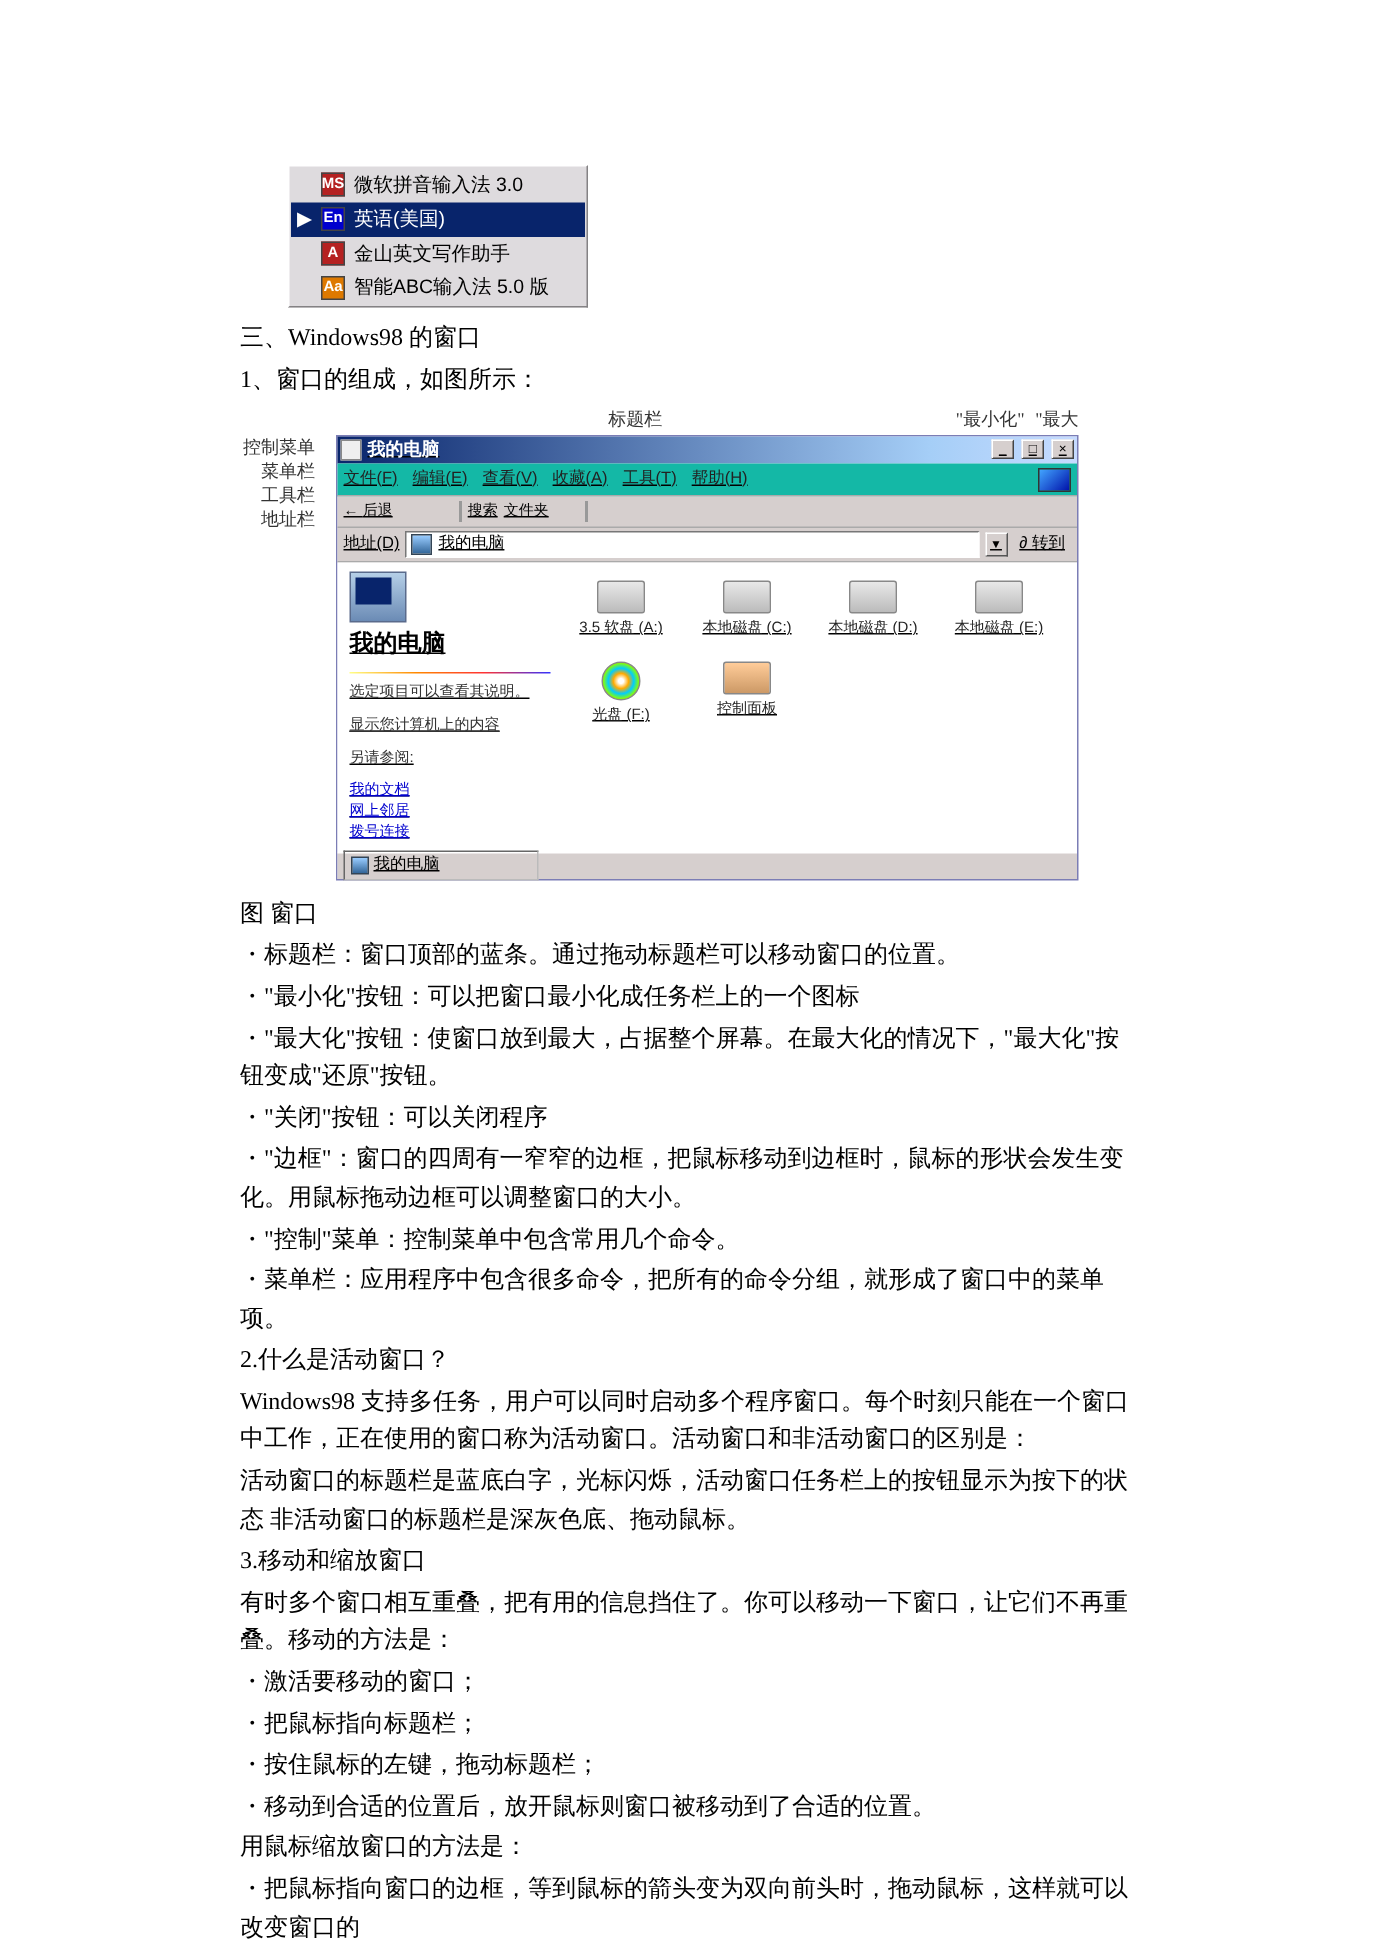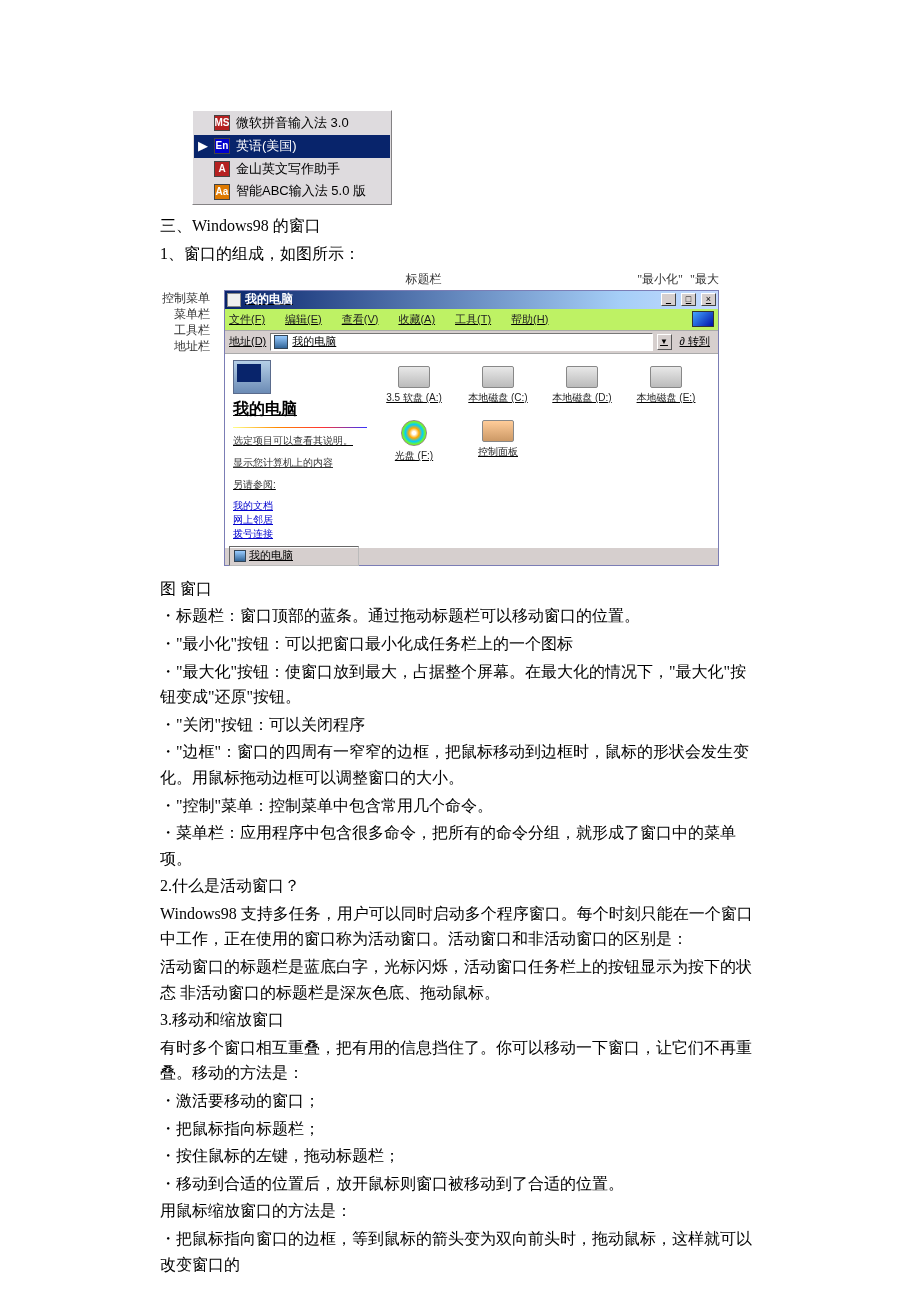--- a/index.html
+++ b/index.html
@@ -100,25 +100,25 @@
       border-bottom: 1px solid #444;
       display: inline-flex;
       align-items: center;
       justify-content: center;
       color: #000;
       font-size: 9px;
       font-family: Arial;
       margin-left: 1px;
     }
     .menubar {
-      background: #bef264;
-      display: flex;
-      align-items: flex-start;
+      background: #14b8a6;
+      display: flex;
+      align-items: flex-end;
       padding: 2px 4px;
-      gap: 20px;
+      gap: 10px;
       font-size: 11px;
       color: #222;
       border-bottom: 1px solid #aaa;
     }
     .menubar-logo {
       margin-left: auto;
       width: 22px; height: 16px;
       background: linear-gradient(135deg,#42a5ff,#0011aa);
       border: 1px solid #333;
     }
@@ -287,20 +287,36 @@
         <span class="tb-btn">×</span>
       </div>
       <div class="menubar">
         <span>文件(F)</span>
         <span>编辑(E)</span>
         <span>查看(V)</span>
         <span>收藏(A)</span>
         <span>工具(T)</span>
         <span>帮助(H)</span>
         <span class="menubar-logo"></span>
+      </div>
+      <div class="toolbar">
+        <span>← <span>后退</span></span>
+        <span class="tbtn"></span>
+        <span class="tbtn"></span>
+        <span class="tbtn sep"></span>
+        <span>搜索</span>
+        <span>文件夹</span>
+        <span class="tbtn"></span>
+        <span class="tbtn sep"></span>
+        <span class="tbtn"></span>
+        <span class="tbtn"></span>
+        <span class="tbtn"></span>
+        <span class="tbtn"></span>
+        <span class="tbtn"></span>
+        <span class="tbtn"></span>
       </div>
       <div class="addrbar">
         <span>地址(D)</span>
         <div class="addr-input">
           <span class="addr-icon"></span>
           <span>我的电脑</span>
         </div>
         <span class="addr-drop">▼</span>
         <span class="go-btn">∂ <span>转到</span></span>
       </div>

